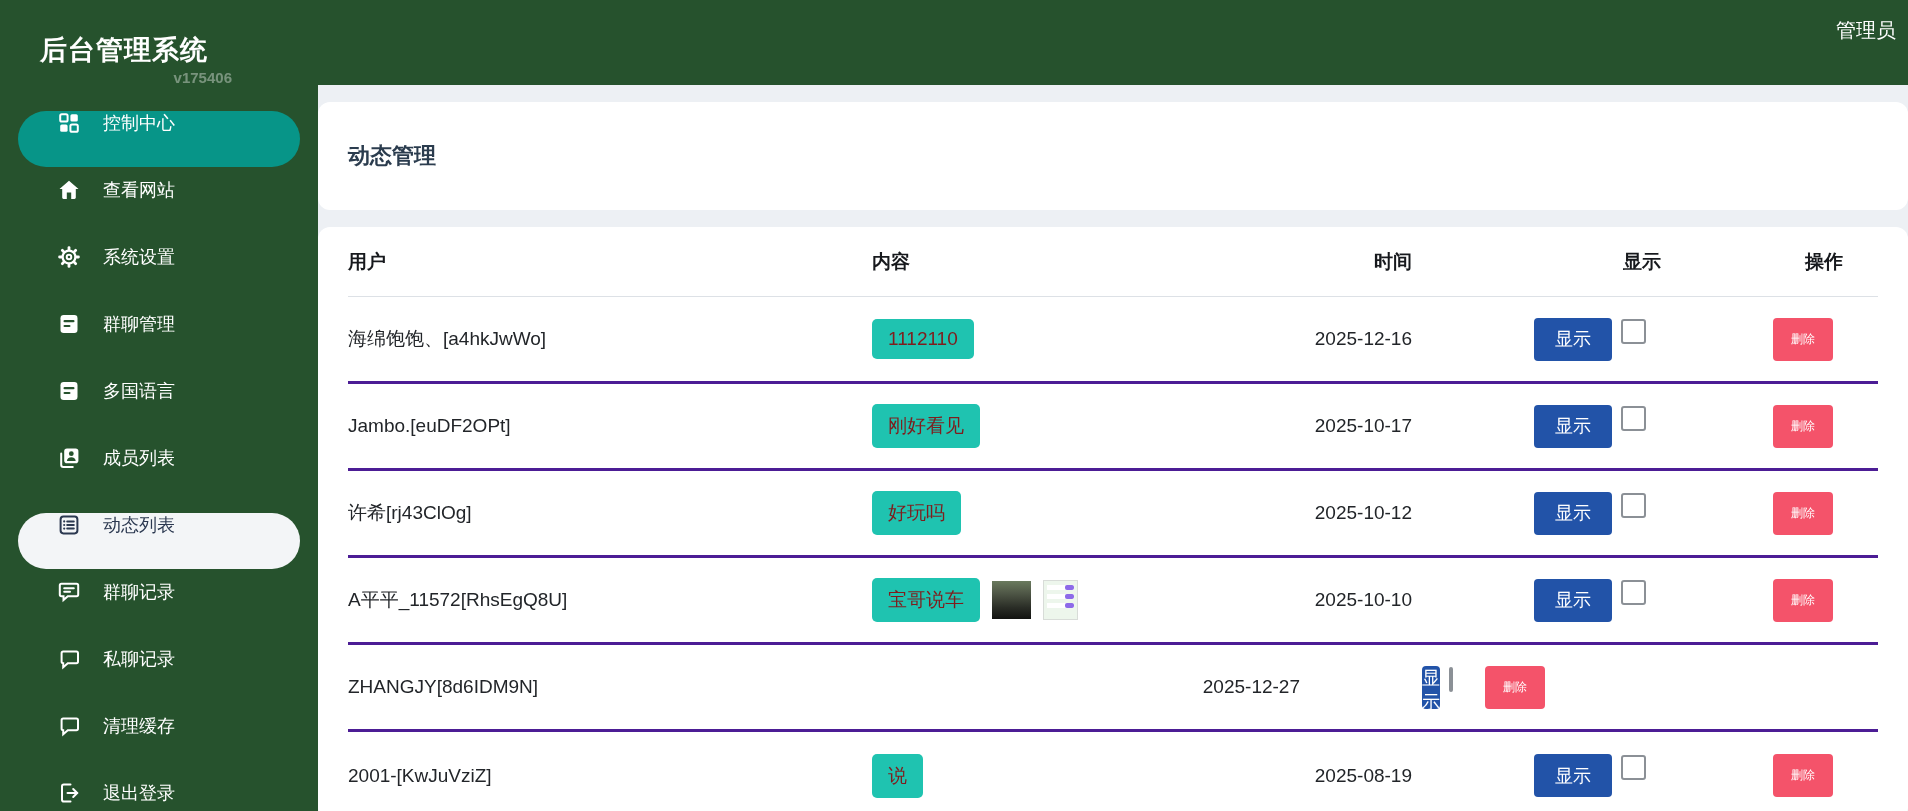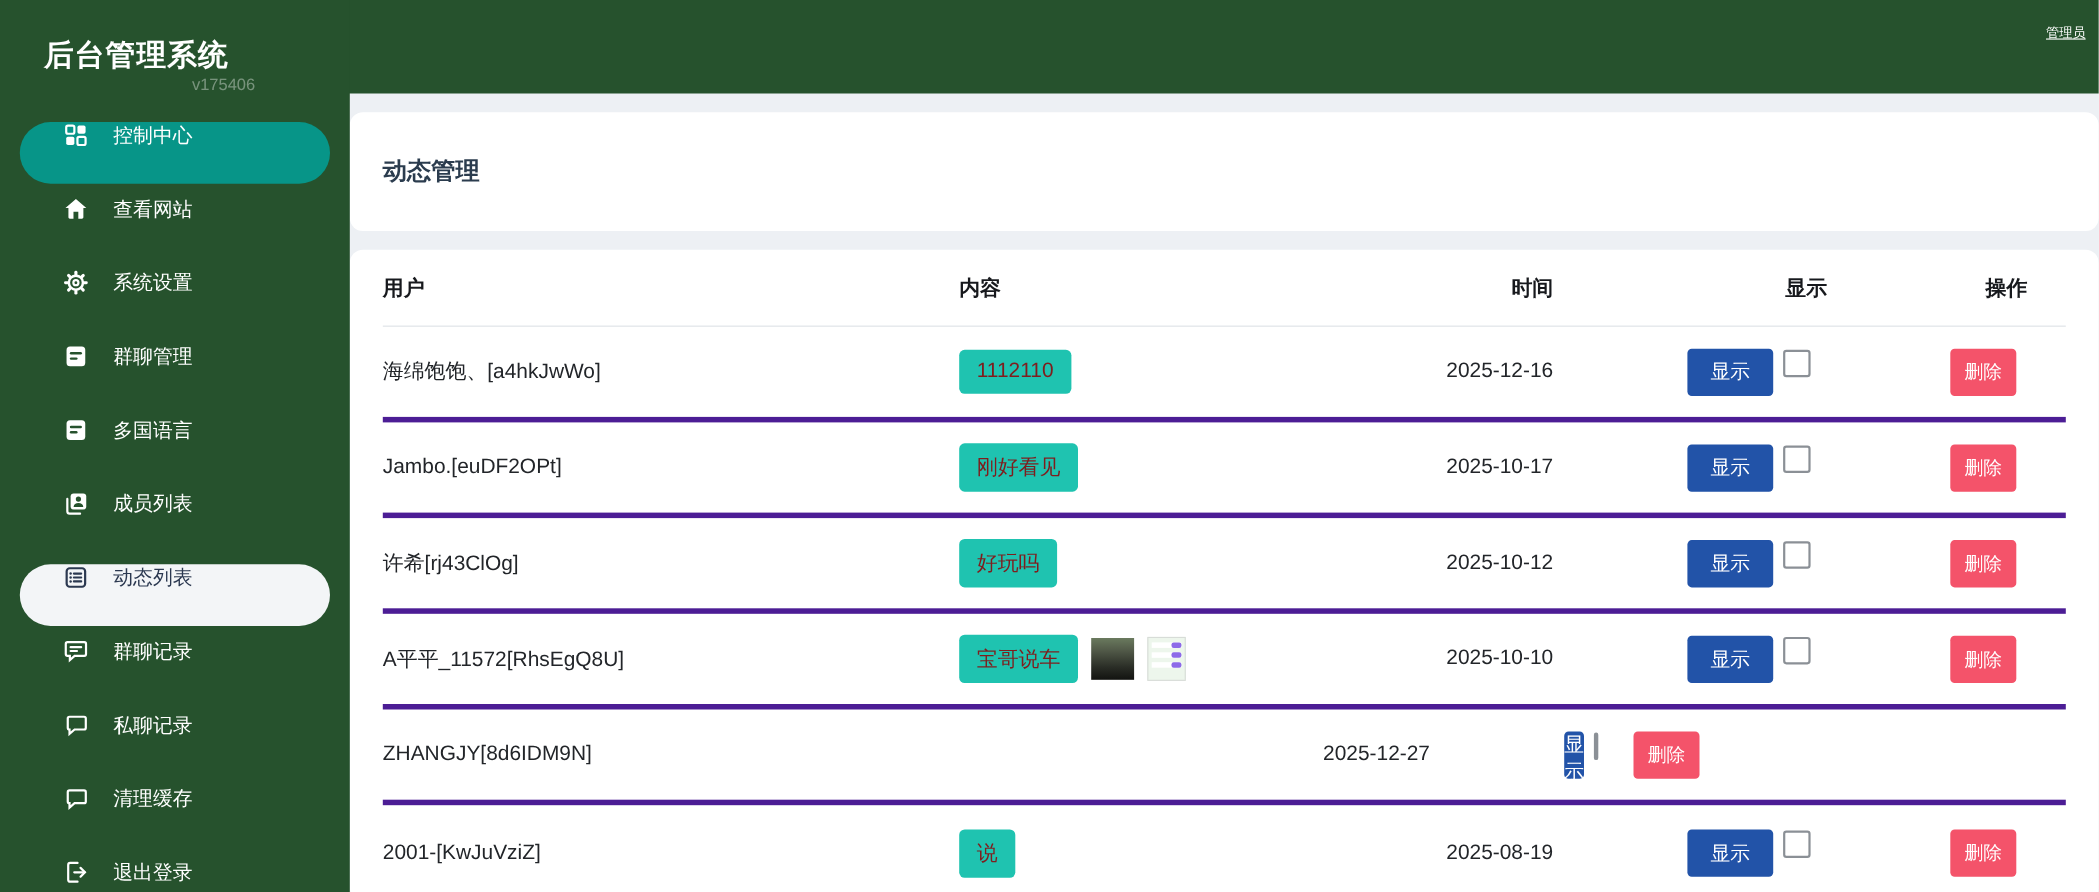--- a/index.html
+++ b/index.html
@@ -13,53 +13,53 @@
     --selected-fg:#2b3850;
   }
   *{margin:0;padding:0;box-sizing:border-box;}
   html,body{width:1908px;height:811px;}
   body{
     position:relative;overflow:hidden;background:var(--content-bg);
     font-family:"Liberation Sans","DejaVu Sans",sans-serif;
   }
   
   .topbar{position:absolute;top:0;left:0;width:1908px;height:85px;background:var(--sidebar-green);z-index:1;}
-  .admin{position:absolute;right:12px;top:0;height:61px;display:flex;align-items:center;color:#fff;font-size:12px;cursor:pointer;text-decoration:underline;}
+  .admin{position:absolute;right:12px;top:0;height:61px;display:flex;align-items:center;color:#fff;font-size:20px;cursor:pointer;}
   
   .sidebar{position:absolute;left:0;top:0;width:318px;height:811px;background:var(--sidebar-green);z-index:2;}
   .logo{padding:32px 0 0 40px;width:232px;}
   .logo-title{color:#fff;font-size:27px;font-weight:bold;letter-spacing:1px;white-space:nowrap;}
-  .logo-version{text-align:right;color:rgba(255,255,255,0.38);font-size:15px;font-weight:normal;margin-top:1px;}
+  .logo-version{text-align:right;color:rgba(255,255,255,0.38);font-size:15px;font-weight:bold;margin-top:1px;}
   .nav{position:absolute;top:111px;left:0;right:0;}
   .item{height:56px;margin:0 18px 11px 18px;border-radius:28px;display:flex;align-items:flex-start;
         padding-left:39px;color:#fff;font-size:18px;cursor:pointer;}
   .item.active{background:var(--active-teal);}
   .item.selected{background:var(--selected-bg);color:var(--selected-fg);}
   .ico{width:24px;height:24px;margin-right:22px;flex:0 0 24px;display:inline-flex;}
   .ico svg{width:24px;height:24px;display:block;}
   .lbl{white-space:nowrap;}
   
   .content{position:absolute;left:318px;top:85px;right:0;bottom:0;background:var(--content-bg);}
   .title-card{margin-top:17px;height:108px;background:#fff;border-radius:12px;display:flex;align-items:center;padding-left:30px;}
   .page-title{font-size:22px;font-weight:bold;color:#2b3c4e;}
   .table-card{margin-top:17px;background:#fff;border-radius:12px;padding:0 30px;height:592px;overflow:hidden;}
   .thead,.trow{display:grid;grid-template-columns:524px 428px 112px 288px 1fr;align-items:center;}
   .thead{height:70px;border-bottom:1px solid #dde1e6;font-weight:bold;font-size:19px;color:#17191d;}
-  .trow{height:87px;border-bottom:5px solid #4c1d95;font-size:19px;color:#222529;}
+  .trow{height:87px;border-bottom:3px solid #4c1d95;font-size:19px;color:#222529;}
   .trow:last-child{border-bottom:none;}
   .t-right{text-align:right;}
   .h-show{padding-left:211px;}
   .h-action{padding-left:105px;}
   .cc{display:flex;align-items:center;gap:12px;}
   .cs{padding-left:122px;display:flex;align-items:flex-start;gap:9px;}
   .ca{padding-left:73px;}
   .badge{display:inline-block;background:var(--badge-teal);color:#7f1d1d;font-size:19px;padding:9px 16px;border-radius:5px;white-space:nowrap;}
   .btn{border:none;border-radius:4px;color:#fff;cursor:pointer;font-family:inherit;}
   .btn-show{width:78px;height:43px;background:var(--primary-blue);font-size:18px;}
-  .btn-del{width:60px;height:43px;background:var(--danger-red);font-size:17px;}
+  .btn-del{width:60px;height:43px;background:var(--danger-red);font-size:12px;}
   .checkbox{width:25px;height:25px;border:2px solid #8b9096;border-radius:3px;background:#fff;cursor:pointer;margin-top:1px;}
   .thumb{display:inline-block;cursor:pointer;}
   .thumb.photo{width:39px;height:38px;background:linear-gradient(180deg,#6a7a5e 0%,#515948 30%,#2a2d26 70%,#121310 100%);}
   .thumb.shot{width:35px;height:40px;background:#edf6ec;border:1px solid #d8dcd8;display:flex;flex-direction:column;gap:4px;padding:4px 3px;}
   .thumb.shot i{display:block;height:5px;background:#fff;position:relative;}
   .thumb.shot i::after{content:"";position:absolute;right:0;top:0;width:9px;height:5px;border-radius:2px;background:#8d6ae8;}
 </style>
 </head>
 <body>
 

